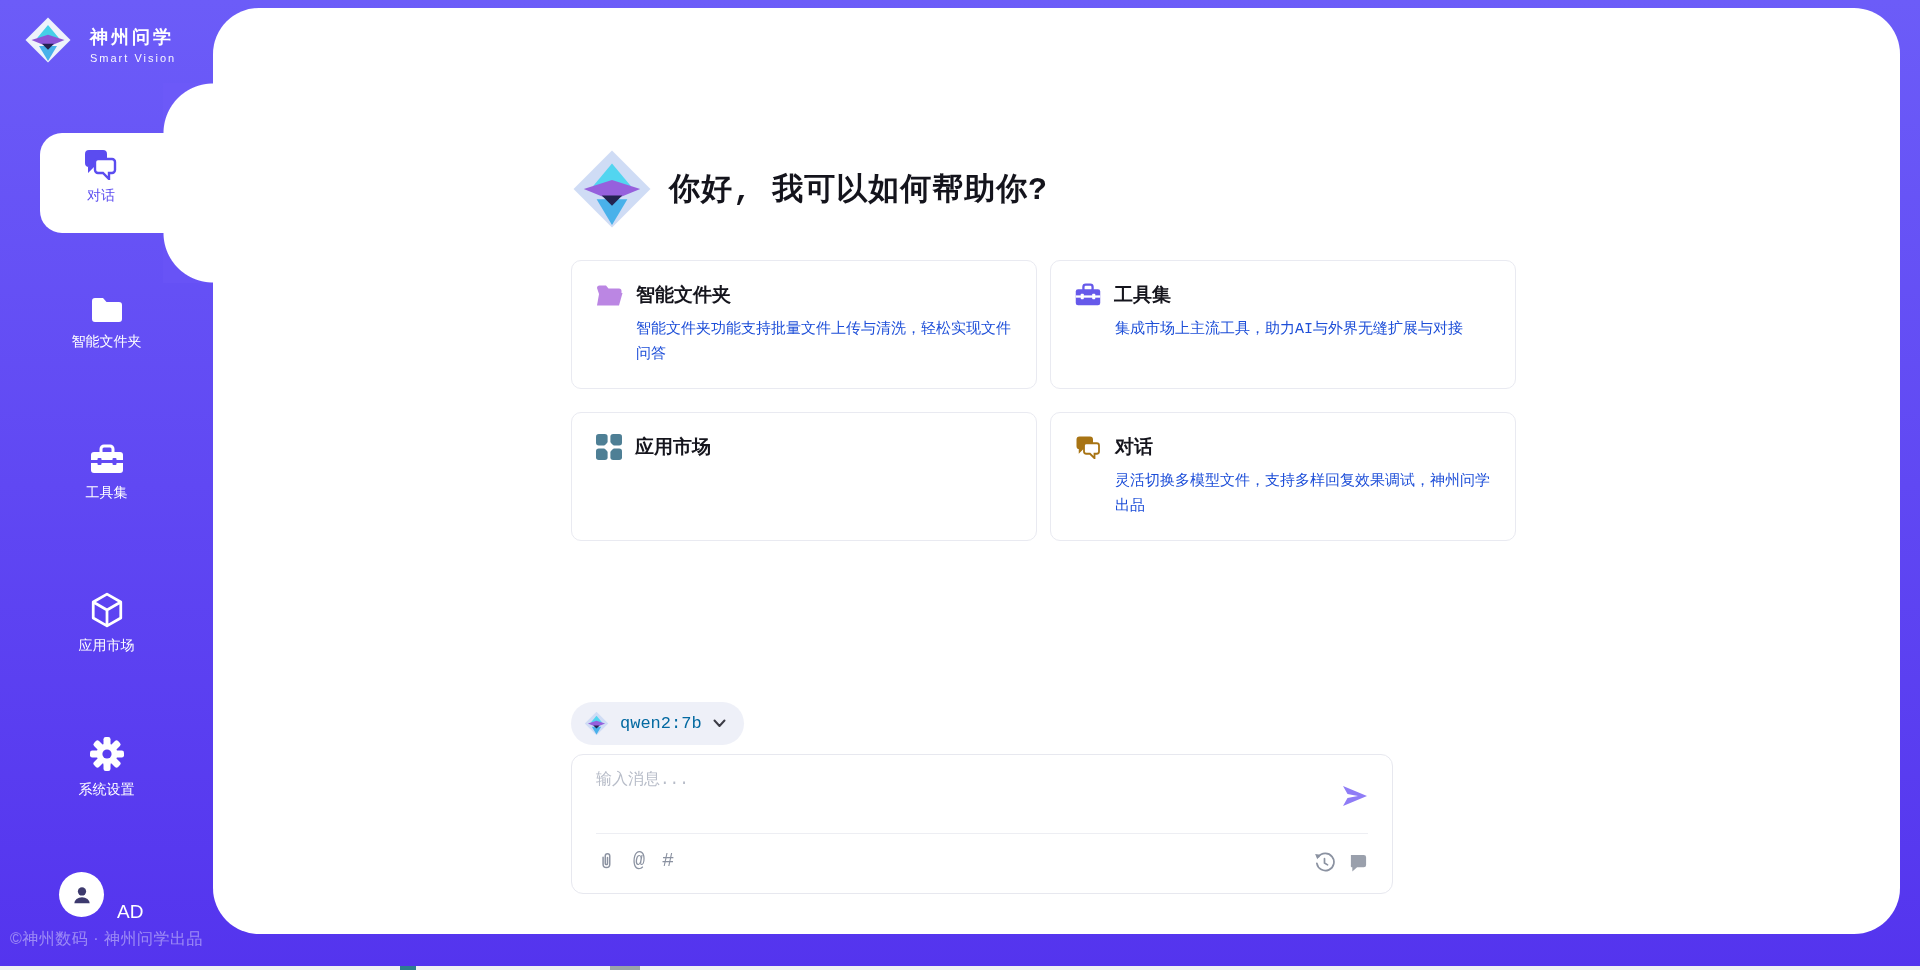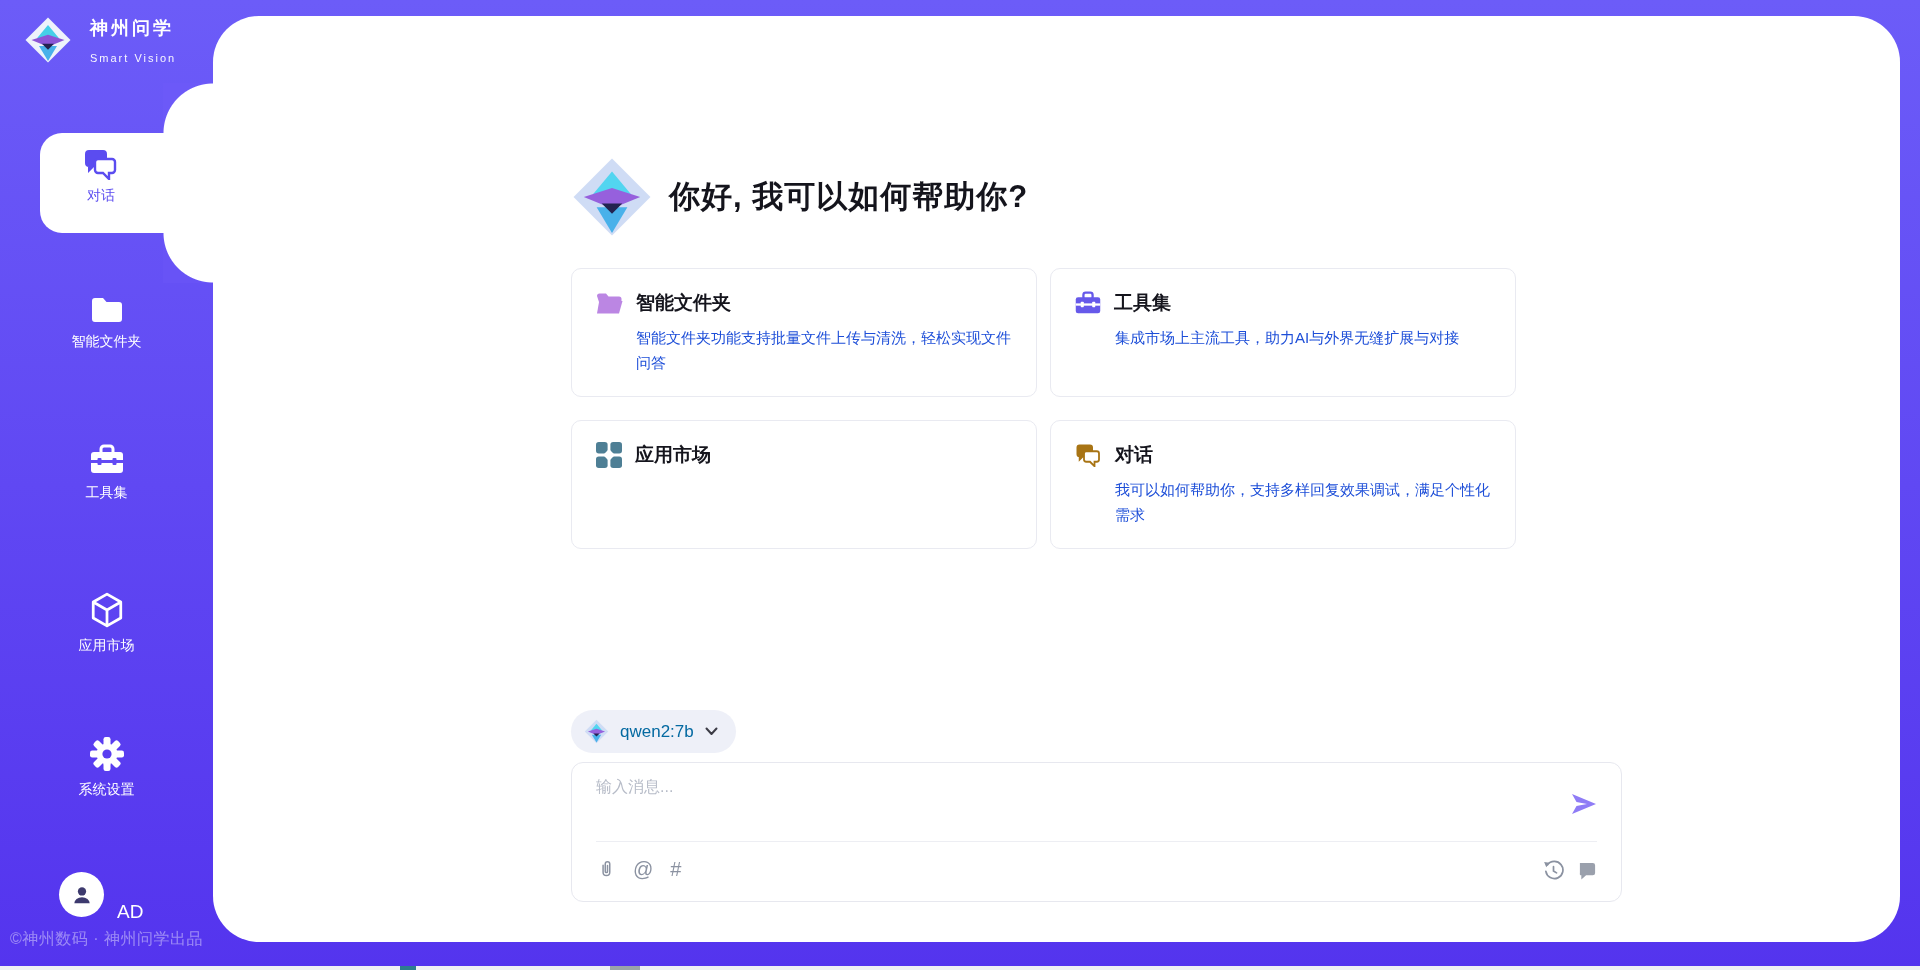--- a/index.html
+++ b/index.html
@@ -3,28 +3,28 @@
 <meta charset="utf-8">
 <style>
   * { margin:0; padding:0; box-sizing:border-box; }
   html,body { width:1920px; height:970px; }
   body { font-family:"Liberation Sans","DejaVu Sans",sans-serif; }
 
   .stage { position:relative; width:1920px; height:970px; overflow:hidden;
            background:linear-gradient(180deg,#6C5CF8 0%,#5434EE 100%); }
 
   
-  .panel { position:absolute; left:213px; top:16px; width:1687px; height:926px;
-           background:#fff; border-radius:46px; }
+  .panel { position:absolute; left:213px; top:8px; width:1687px; height:926px;
+           background:#fff; border-radius:46px;font-family:Liberation Mono, monospace; }
 
   
   .logo { position:absolute; left:24px; top:16px; display:flex; align-items:flex-end; gap:18px; }
   .logo-text { display:flex; flex-direction:column; color:#fff; }
   .logo-cn { font-size:18px; font-weight:700; letter-spacing:3px; }
-  .logo-en { font-size:11px; letter-spacing:2px; margin-top:12px; opacity:.95; }
+  .logo-en { font-size:11px; letter-spacing:2px; margin-top:3px; opacity:.95; }
 
   .nav-item { position:absolute; left:0; width:213px; display:flex; flex-direction:column;
               align-items:center; gap:9px; color:#fff; font-size:14px; cursor:pointer; }
   .nav-item.pos1 { top:296px; } .nav-item.pos2 { top:444px; }
   .nav-item.pos3 { top:592px; } .nav-item.pos4 { top:736px; }
 
   .tab-active { position:absolute; left:40px; top:133px; width:176px; height:100px;
                 background:#fff; border-radius:22px 0 0 22px; cursor:pointer; }
   .tab-active .inner { width:122px; display:flex; flex-direction:column; align-items:center;
                        gap:7px; padding-top:15px; }
@@ -52,21 +52,21 @@
   .card-title { font-size:19px; font-weight:700; color:#15151d; }
   .card-desc { margin:9px 0 0 40px; font-size:15px; line-height:25px; color:#1d4ed8; }
 
   
   .model-pill { position:absolute; left:358px; top:694px; height:43px; display:inline-flex;
                 align-items:center; gap:11px; padding:0 18px 0 13px; background:#eef0f8;
                 border-radius:22px; cursor:pointer; }
   .model-label { font-size:17px; color:#0369a1; }
 
   
-  .composer { position:absolute; left:358px; top:746px; width:1051px; height:140px;
+  .composer { position:absolute; left:358px; top:746px; width:822px; height:140px;
               background:#fff; border:1px solid #e7e8ef; border-radius:12px; }
   .composer textarea { position:absolute; left:24px; top:14px; width:820px; height:58px;
               border:none; outline:none; resize:none; font-size:16px; color:#333;
               font-family:inherit; background:transparent; }
   .composer textarea::placeholder { color:#b7bcc8; }
   .send-btn { position:absolute; right:22px; top:26px; width:30px; height:30px; cursor:pointer; }
   .composer-divider { position:absolute; left:24px; right:24px; top:78px; height:1px; background:#edeef3; }
   .tools-left  { position:absolute; left:24px;  top:94px; display:flex; align-items:center;
                  gap:17px; color:#8b92a1; }
   .tools-right { position:absolute; right:24px; top:97px; display:flex; align-items:center; gap:14px; }
@@ -228,21 +228,21 @@
       </div>
 
       <div class="card">
         <div class="card-head">
           <svg width="27" height="24" viewBox="0 0 36 32">
             <path d="M2,6 a4,4 0 0 1 4,-4 h14 a4,4 0 0 1 4,4 v9 a4,4 0 0 1 -4,4 h-9 l-6,6 v-6 H6 a4,4 0 0 1 -4,-4 Z" fill="#A87414"></path>
             <path d="M15,11 h14 a3,3 0 0 1 3,3 v8 a3,3 0 0 1 -3,3 h-3 v6 l-6,-6 h-5 a3,3 0 0 1 -3,-3 v-8 a3,3 0 0 1 3,-3 Z" fill="#fff" stroke="#A87414" stroke-width="2.4"></path>
           </svg>
           <span class="card-title">对话</span>
         </div>
-        <div class="card-desc">我可以如何帮助你，支持多样回复效果调试，满足个性化需求</div>
+        <div class="card-desc">灵活切换多模型文件，支持多样回复效果调试，神州问学出品</div>
       </div>
     </div>
 
     <div class="model-pill">
       <svg width="25" height="25" viewBox="0 0 64 64">
           <use href="#diamond-main"></use>
         </svg>
       <span class="model-label">qwen2:7b</span>
       <svg width="13" height="9" viewBox="0 0 13 9">
         <polyline points="1.5,1.5 6.5,7 11.5,1.5" fill="none" stroke="#3c3c46" stroke-width="2" stroke-linecap="round" stroke-linejoin="round"></polyline>

